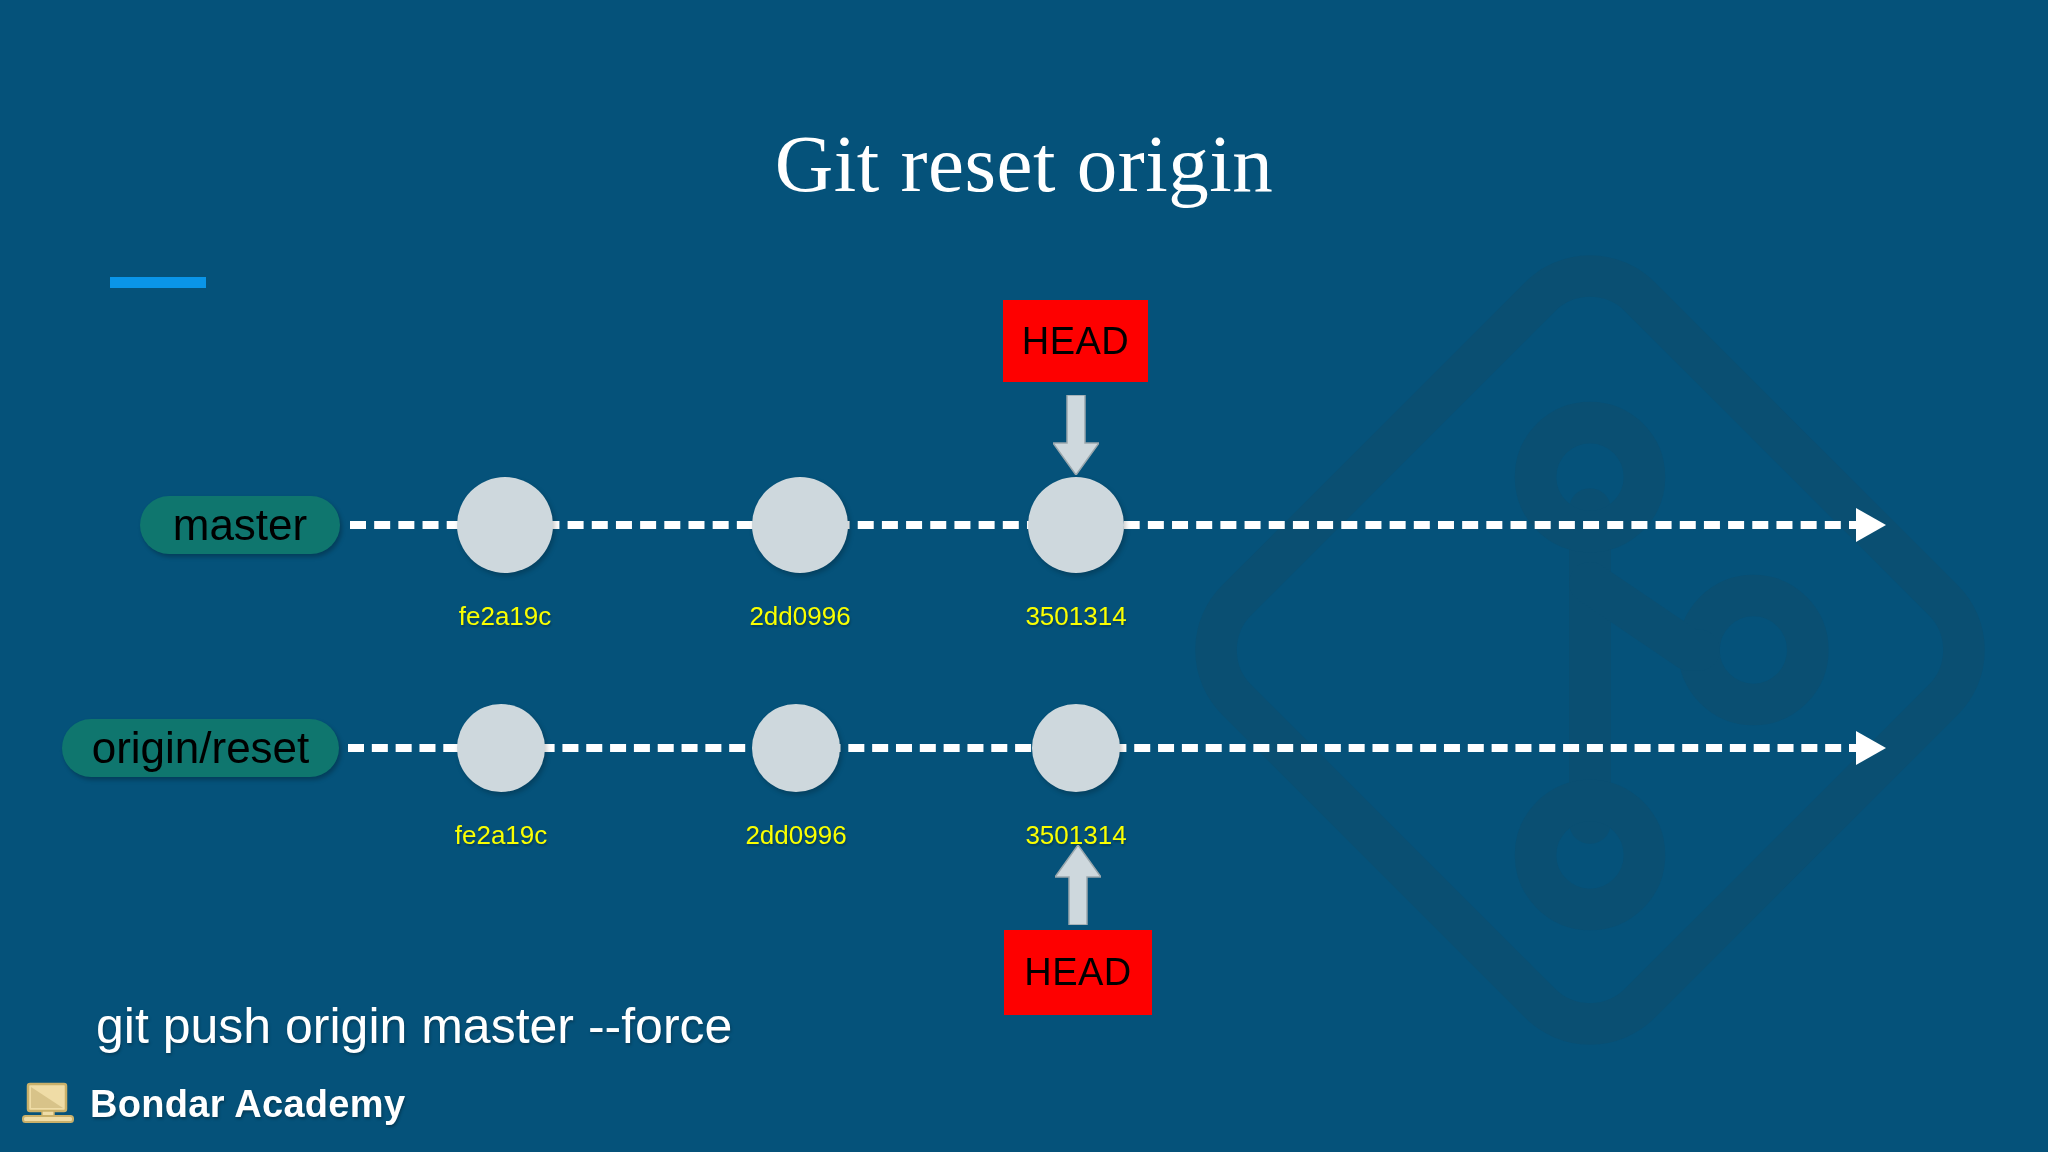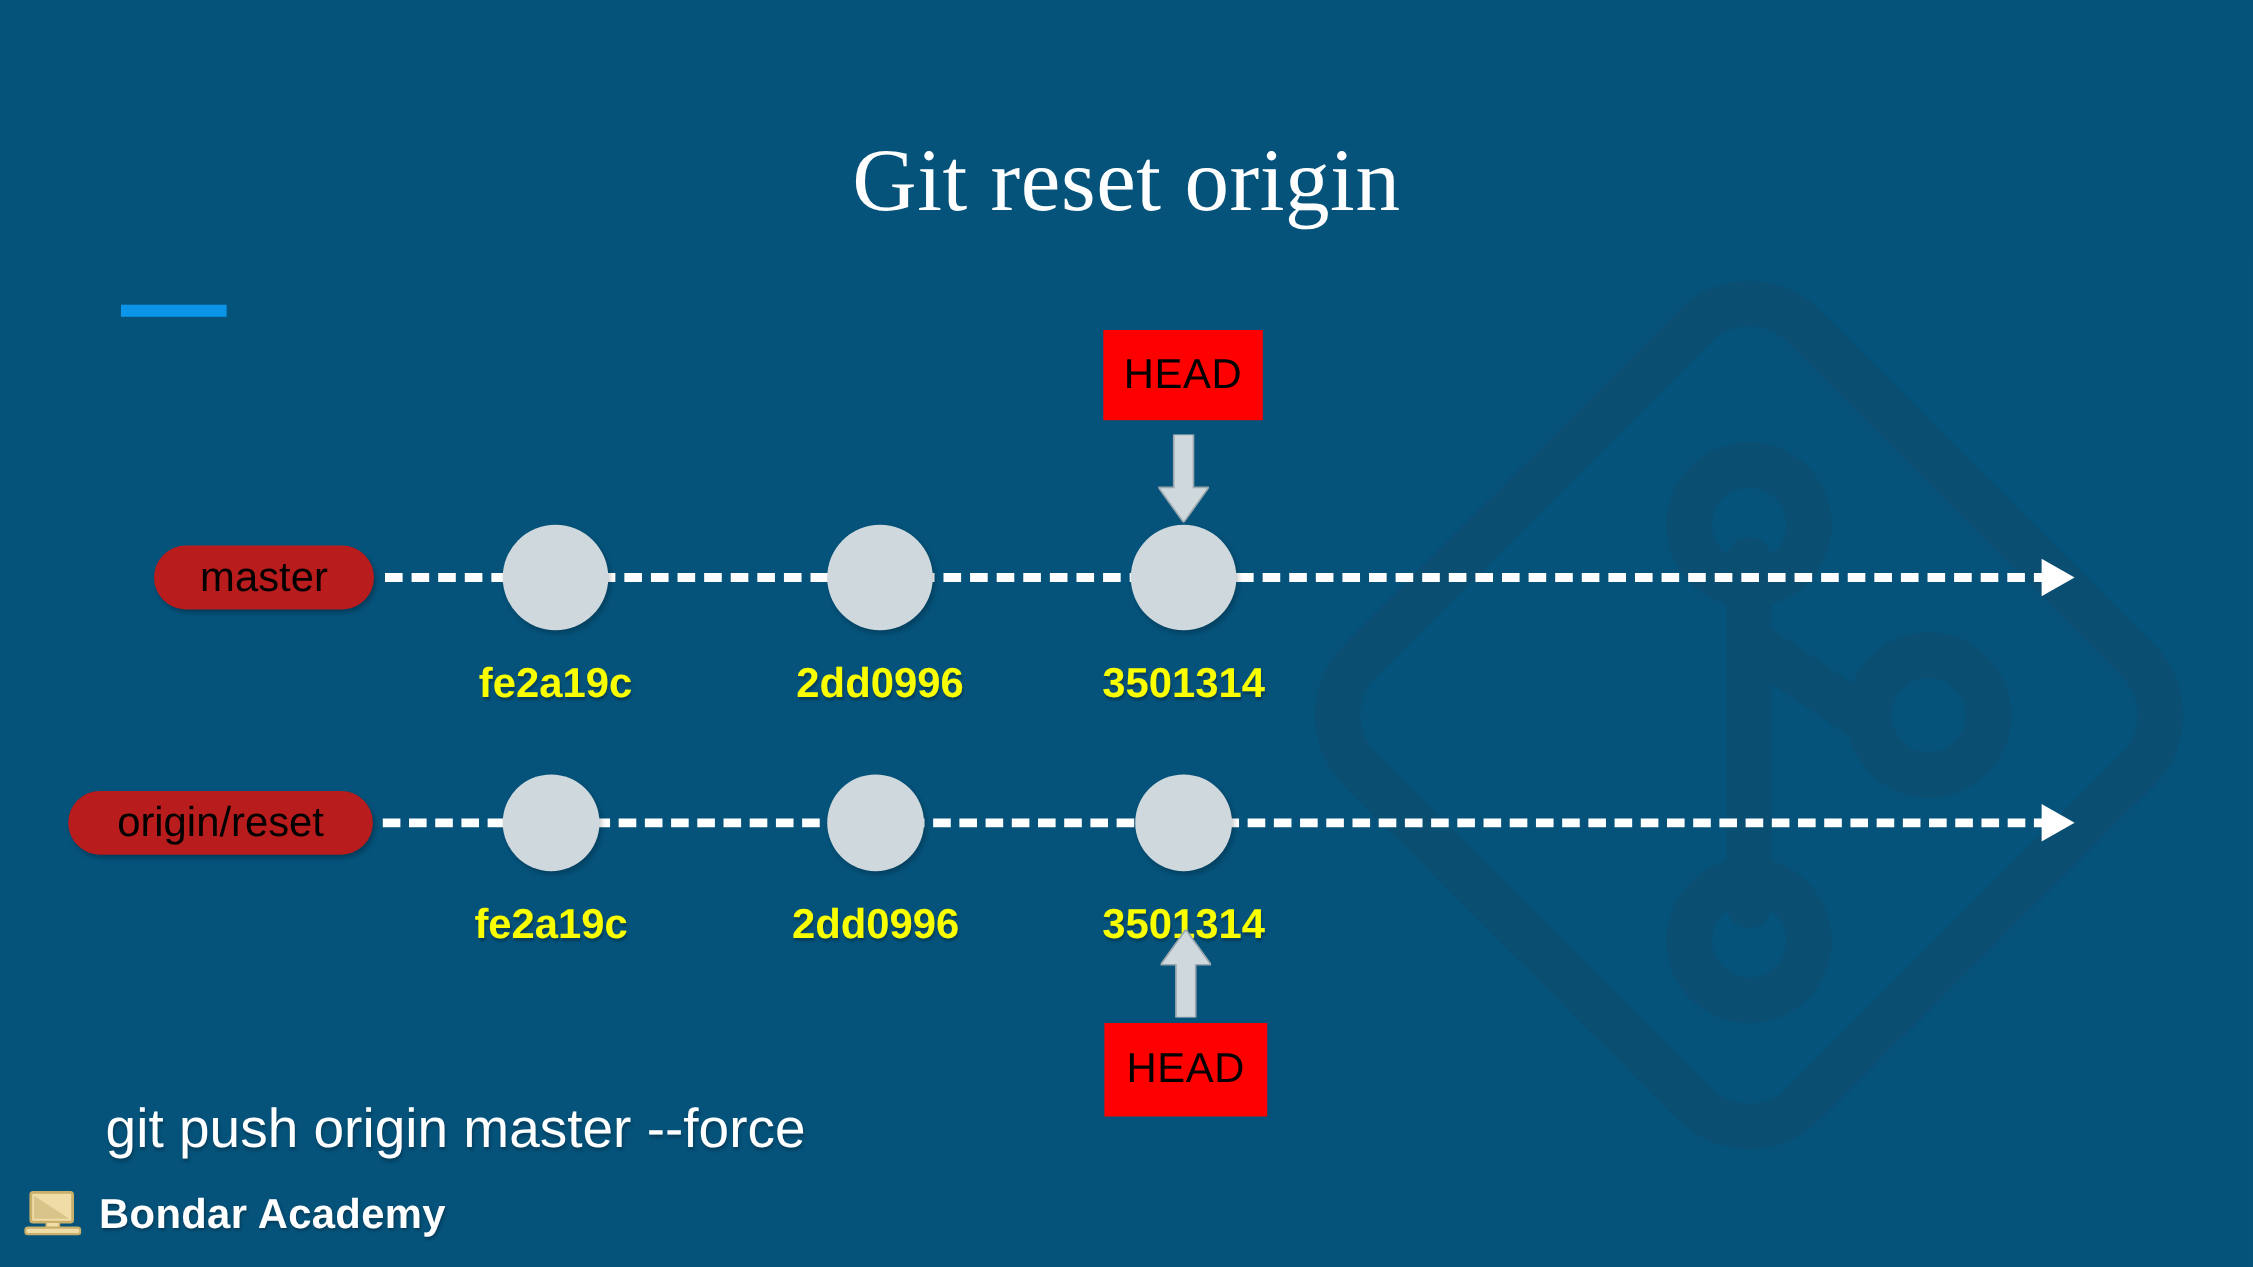--- a/index.html
+++ b/index.html
@@ -52,27 +52,27 @@
   }
 
   
   .branch-row { position: absolute; left: 0; width: 2048px; height: 0; }
   #row-master { top: 525px; }
   #row-origin { top: 748px; }
 
   .branch-pill {
     position: absolute;
     transform: translateY(-50%);
-    background: #b91c1c;
+    background: #0f766e;
     color: #000000;
     border-radius: 999px;
     display: flex;
     align-items: center;
     justify-content: center;
-    font-size: 38px;
+    font-size: 44px;
     font-weight: 400;
     box-shadow: 2px 3px 4px rgba(0,0,0,0.25);
     white-space: nowrap;
   }
   #pill-master { left: 140px; top: 0; width: 200px; height: 58px; }
   #pill-origin { left: 62px; top: 0; width: 277px; height: 58px; }
 
   
   .track {
     position: absolute;
@@ -101,22 +101,22 @@
     top: 0;
     transform: translate(-50%, -50%);
     border-radius: 50%;
     background: #ced8dd;
     box-shadow: 2px 3px 5px rgba(0,0,0,0.22);
   }
   .commit-label {
     position: absolute;
     transform: translateX(-50%);
     color: #faff00;
-    font-size: 38px;
-    font-weight: 700;
+    font-size: 26px;
+    font-weight: 400;
     white-space: nowrap;
     text-shadow: 1px 2px 2px rgba(0,0,0,0.25);
   }
 
   
   .head-box {
     position: absolute;
     background: #fe0000;
     color: #000000;
     display: flex;

